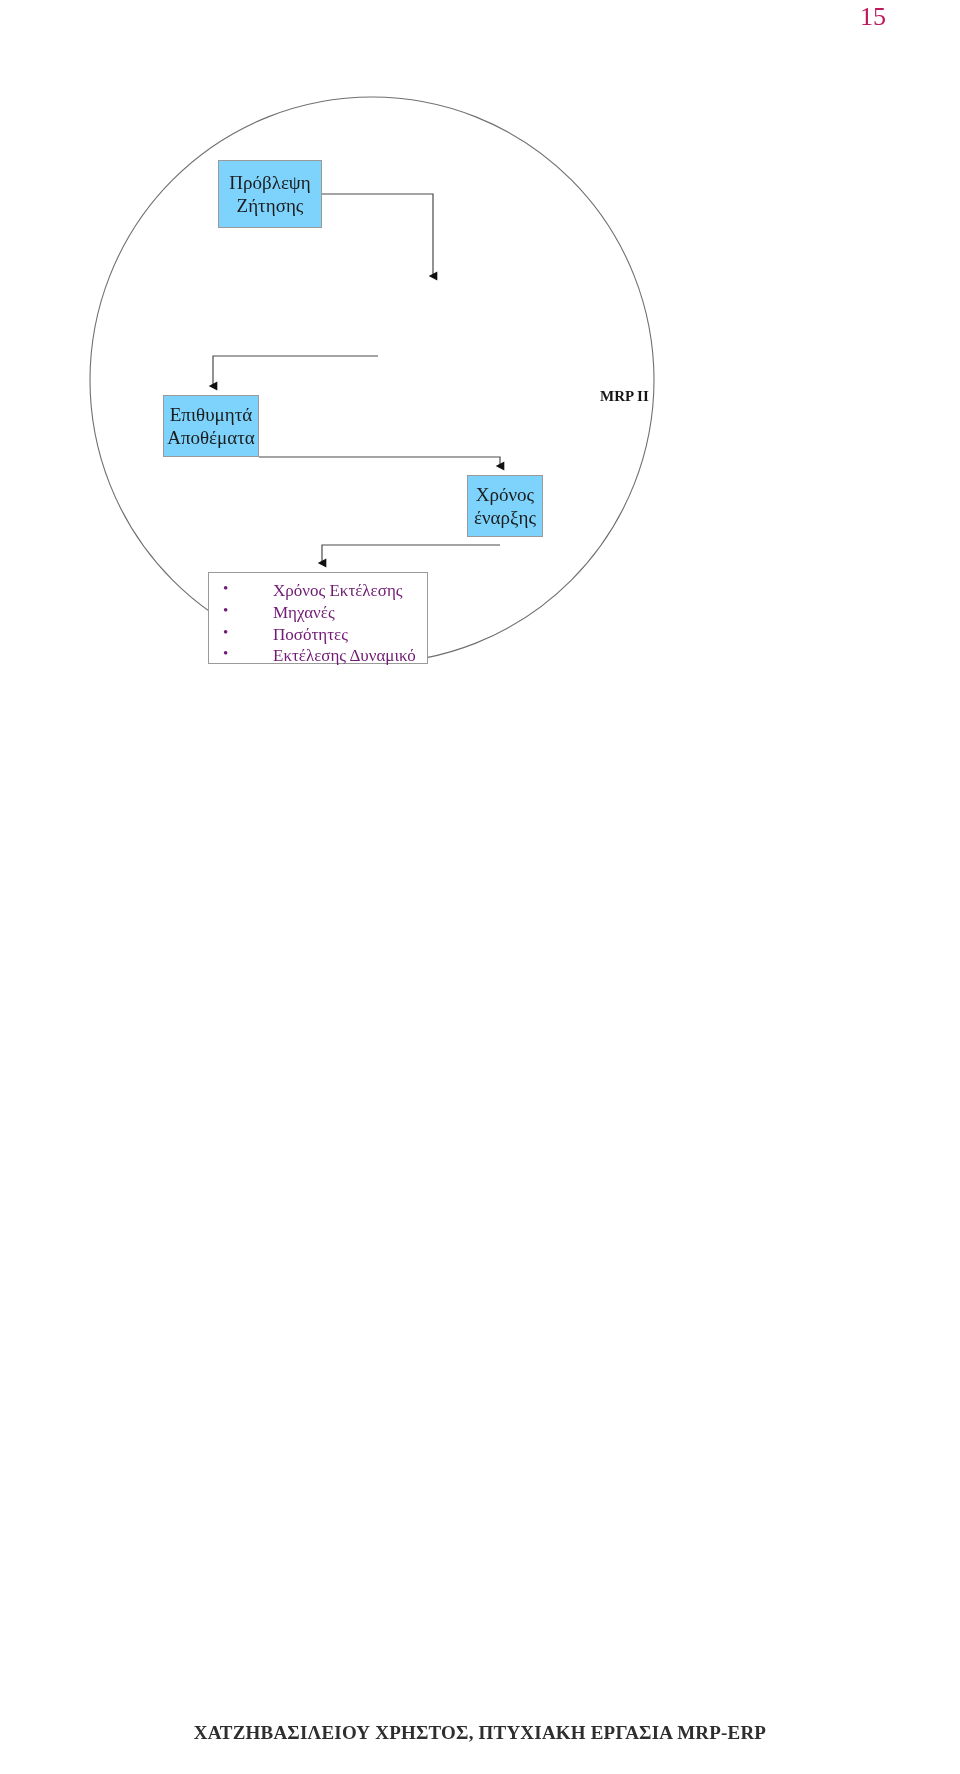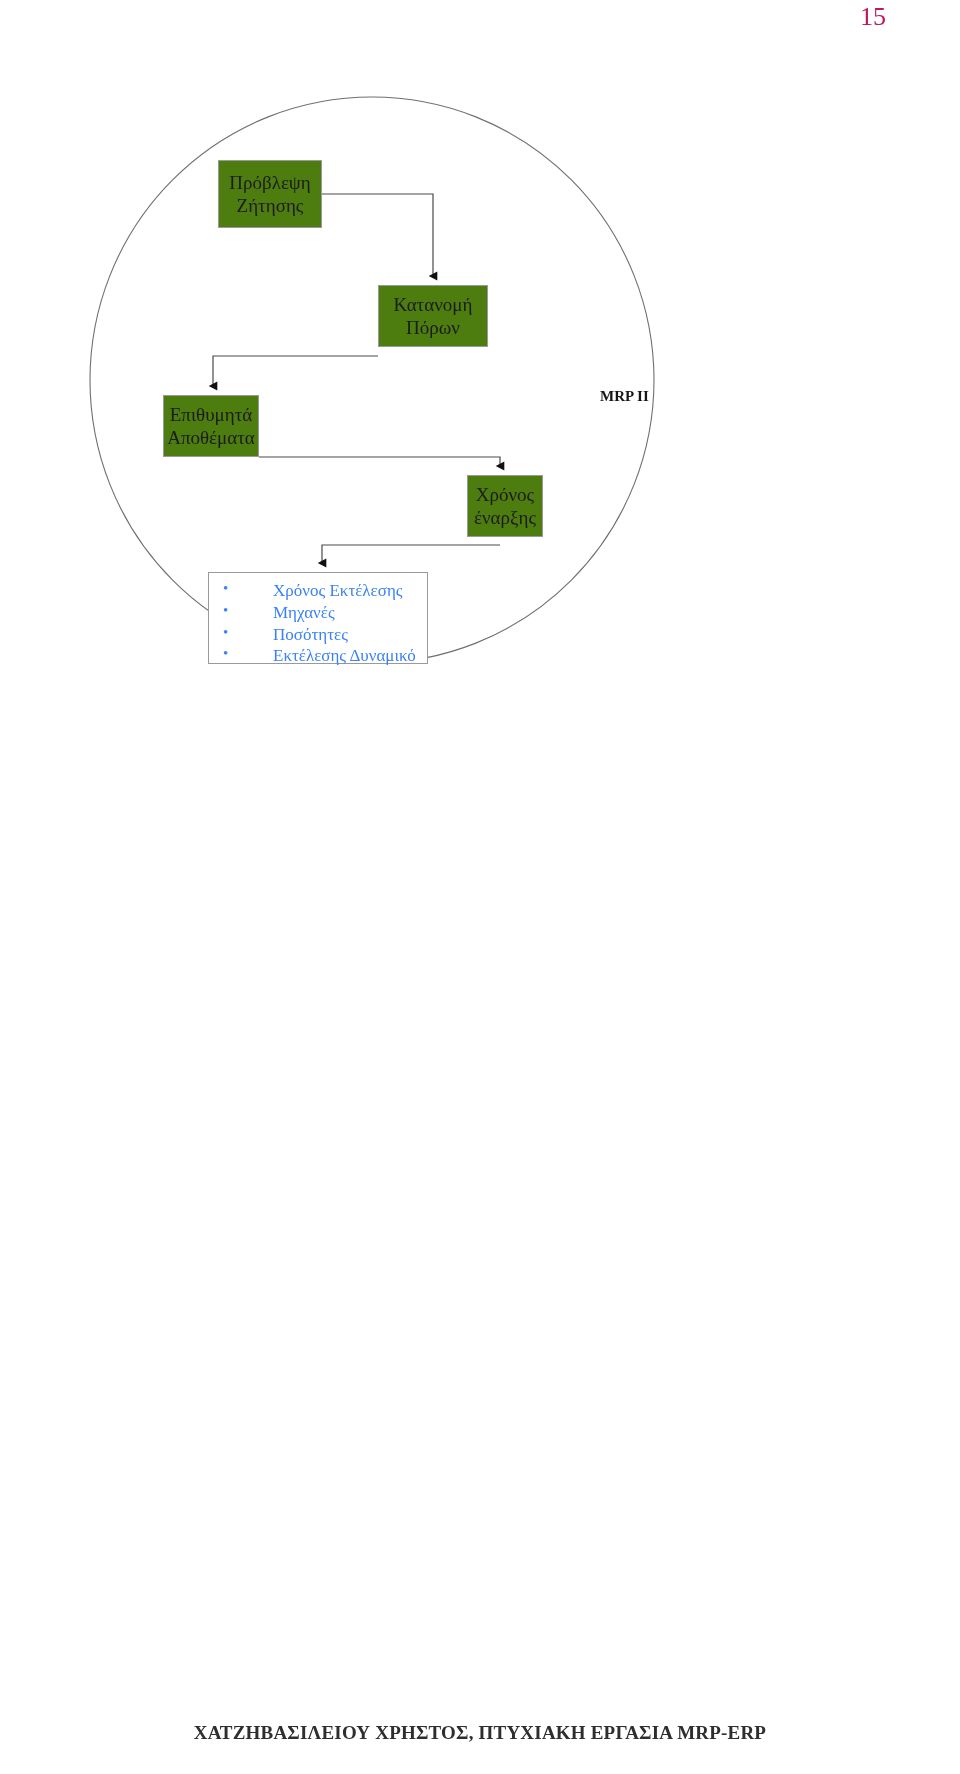--- a/index.html
+++ b/index.html
@@ -34,21 +34,21 @@
   #diagram-svg {
     position: absolute;
     left: 0; top: 0;
     width: 960px; height: 680px;
   }
 
   
   .node {
     position: absolute;
     border: 1px solid #9a9a9a;
-    background: #4d7c0f;
+    background: #7dd3fc;
     text-align: center;
     font-family: "Liberation Serif", serif;
     font-size: 19px;
     line-height: 1.22;
     color: #1c1c1c;
     display: flex;
     flex-direction: column;
     align-items: center;
     justify-content: center;
     padding: 2px 6px;
@@ -63,21 +63,21 @@
   #node-params {
     position: absolute;
     left: 208px; top: 482px;
     width: 220px; height: 92px;
     border: 1px solid #9a9a9a;
     background: #ffffff;
     padding: 7px 8px 7px 8px;
     font-family: "Liberation Serif", serif;
     font-size: 17px;
     line-height: 1.28;
-    color: #3b82f6;
+    color: #701a75;
   }
   #node-params ul {
     margin: 0; padding: 0;
     list-style: none;
   }
   #node-params li {
     position: relative;
     padding-left: 56px;
     white-space: nowrap;
   }
@@ -136,24 +136,20 @@
     <path d="M259,367 L500,367 L500,376" fill="none" stroke="#4a4a4a" stroke-width="1.2" marker-end="url(#arrowhead)"></path>
 
     <path d="M500,455 L322,455 L322,473" fill="none" stroke="#4a4a4a" stroke-width="1.2" marker-end="url(#arrowhead)"></path>
   </svg>
 
   <div class="node" id="node-forecast">
     <span class="line">Πρόβλεψη</span>
     <span class="line">Ζήτησης</span>
   </div>
 
-  <div class="node" id="node-allocation">
-    <span class="line">Κατανομή</span>
-    <span class="line">Πόρων</span>
-  </div>
 
   <div class="node" id="node-inventory">
     <span class="line">Επιθυμητά</span>
     <span class="line">Αποθέματα</span>
   </div>
 
   <div class="node" id="node-starttime">
     <span class="line">Χρόνος</span>
     <span class="line">έναρξης</span>
   </div>

